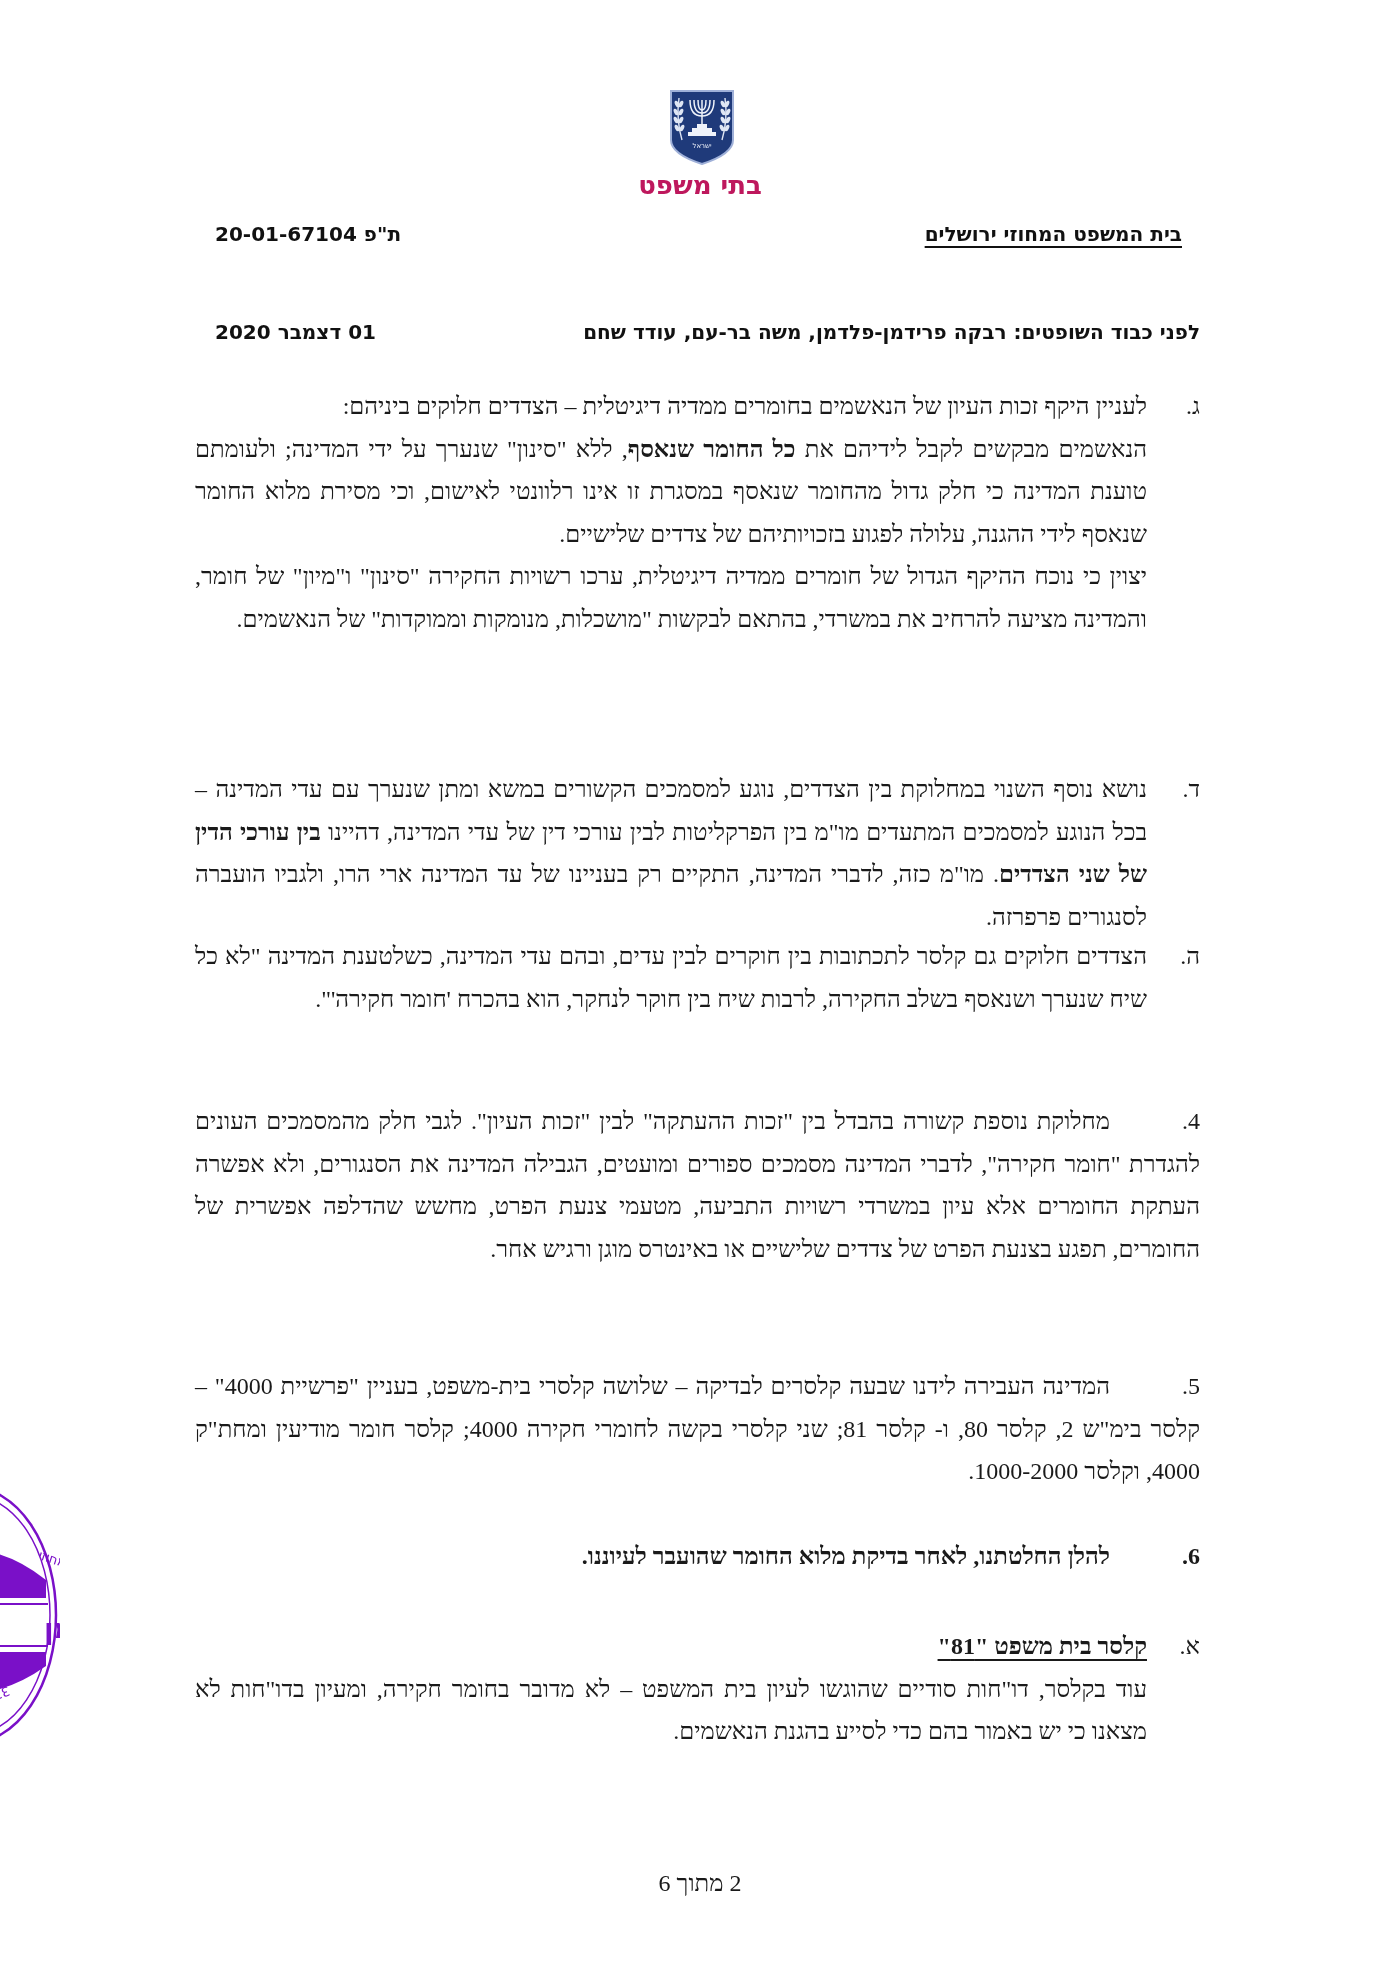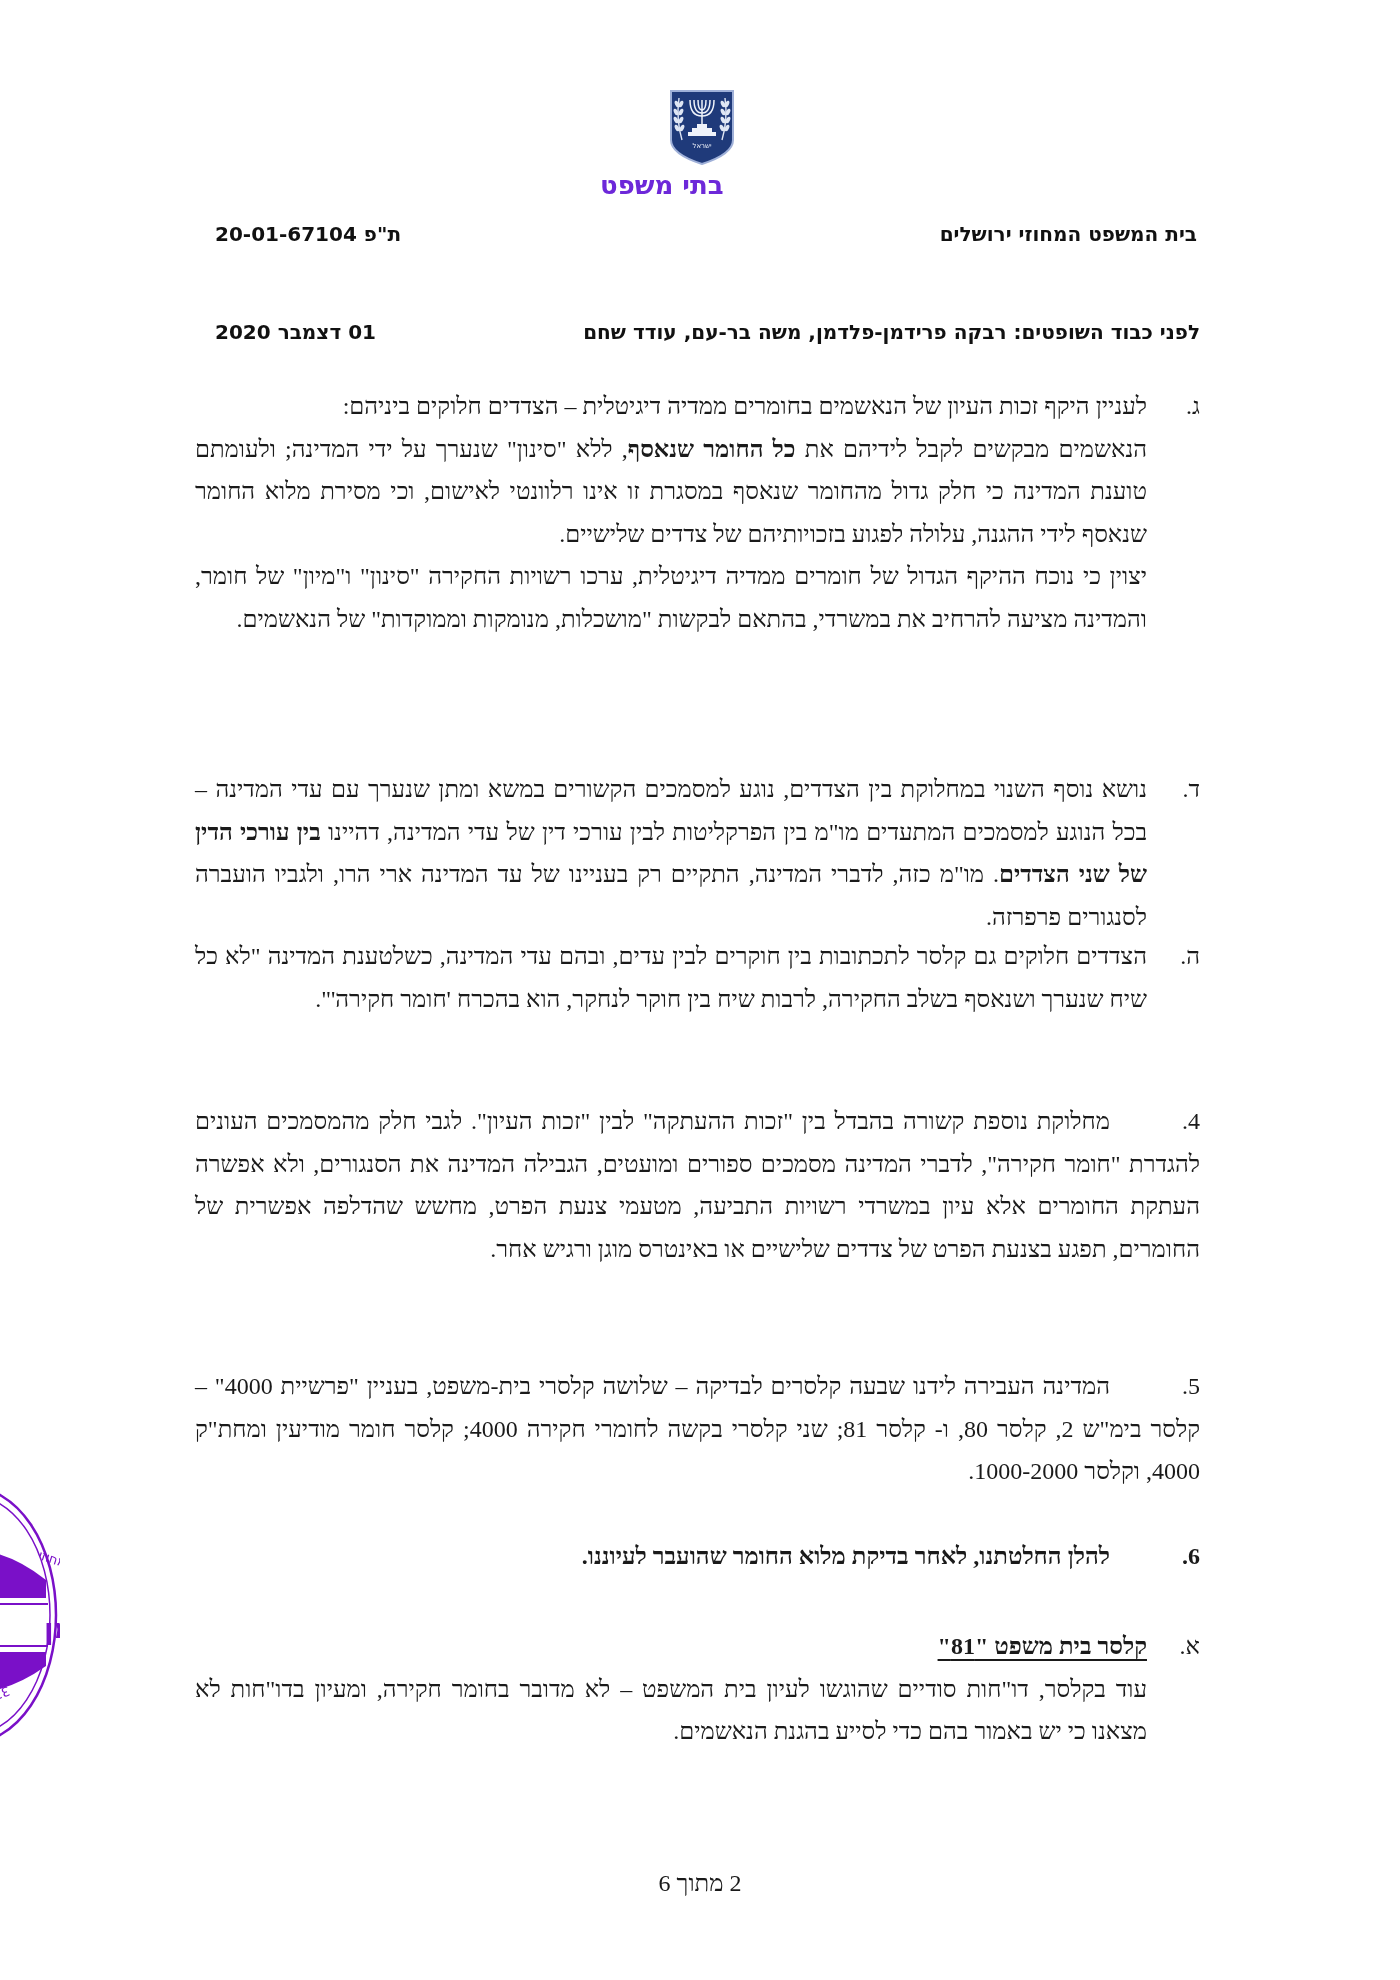--- a/index.html
+++ b/index.html
@@ -23,36 +23,37 @@
     
     .emblem {
       position: absolute;
       left: 668px; top: 88px;
       width: 68px; height: 78px;
     }
     .courts-title {
       position: absolute;
       left: 600px; top: 170px;
       width: 200px;
-      text-align: left;
+      text-align: center;
       font-family: "DejaVu Sans", sans-serif;
       font-weight: bold;
       font-size: 26px;
-      color: #6d28d9;
+      color: #be185d;
     }
     .hdr-line {
       position: absolute;
       font-family: "DejaVu Sans", sans-serif;
       font-weight: bold;
       font-size: 20px;
       color: #111;
       white-space: nowrap;
     }
     .court-name {
-      right: 203px; top: 222px;
+      right: 218px; top: 222px;
+      text-decoration: underline;
       text-underline-offset: 5px;
     }
     .case-no {
       left: 215px; top: 222px;
       direction: rtl;
     }
     .judges {
       right: 200px; top: 320px;
     }
     .date {

